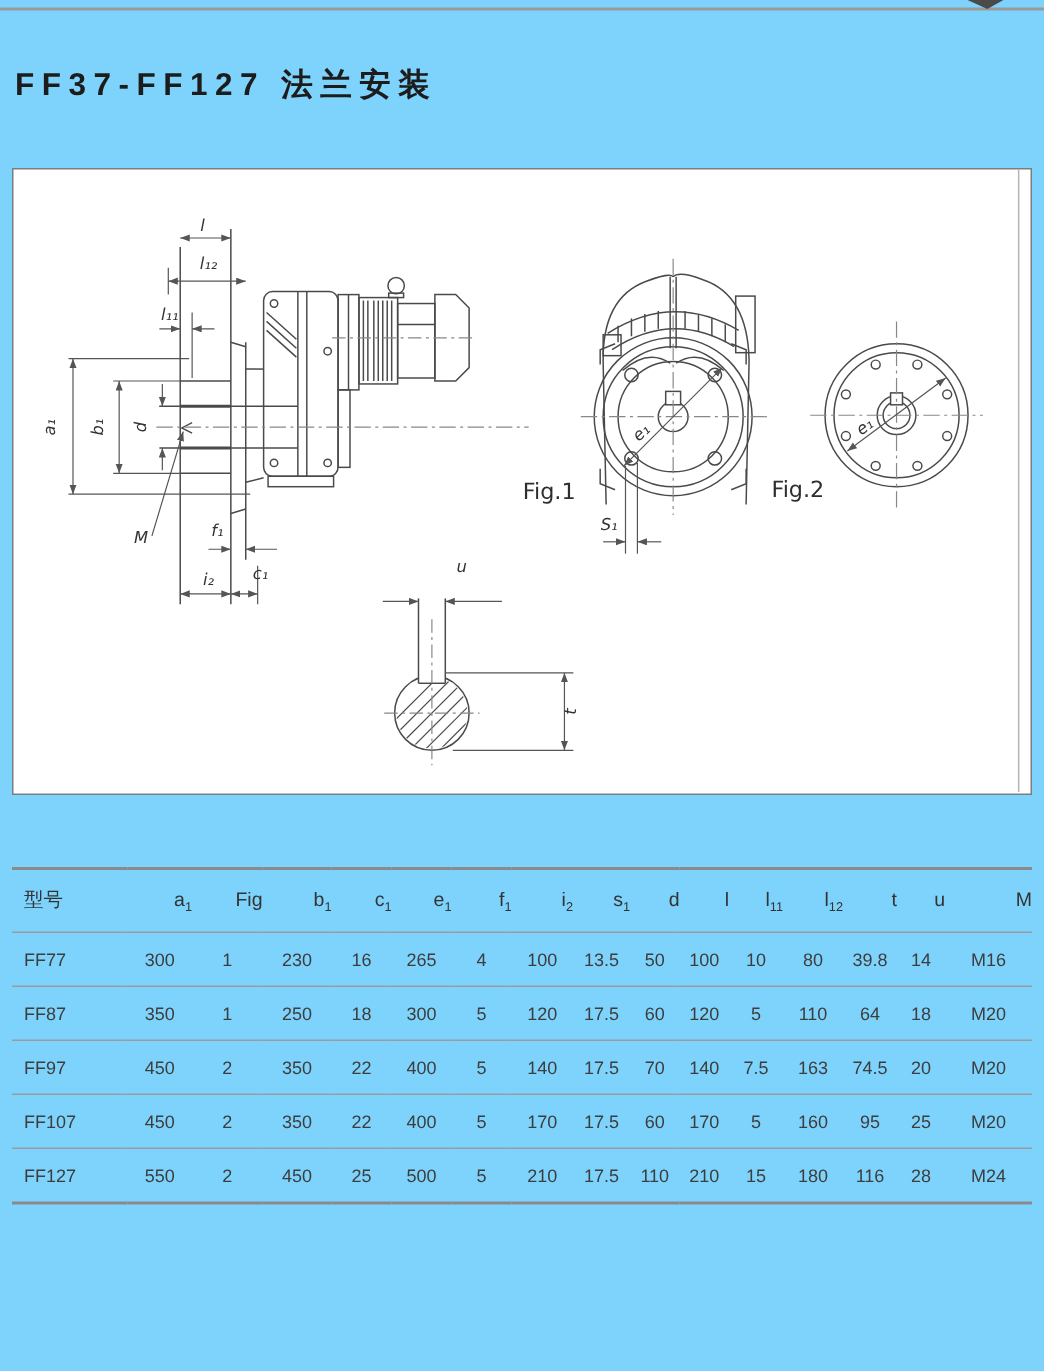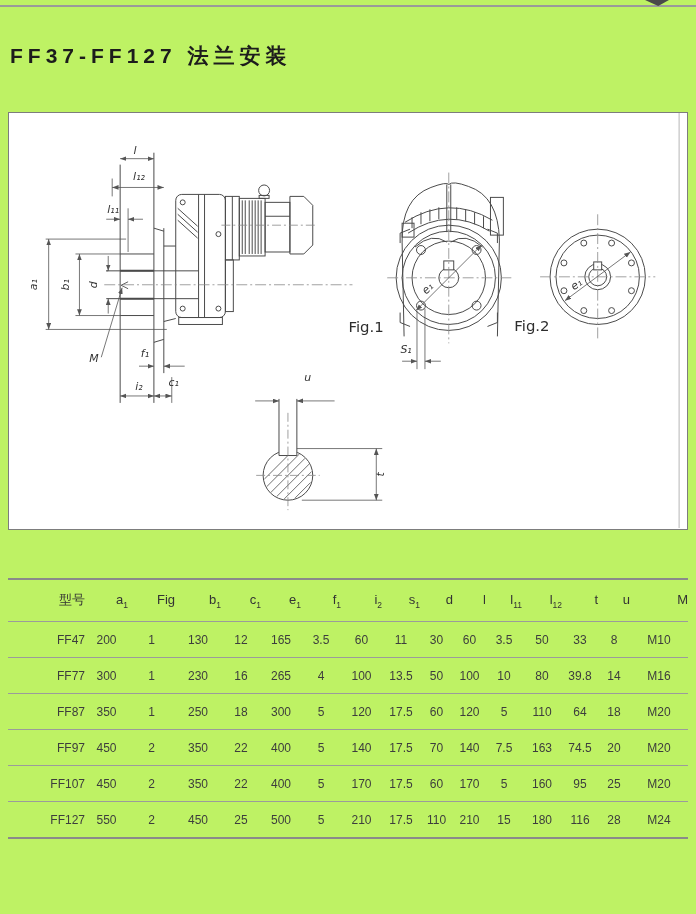--- a/index.html
+++ b/index.html
@@ -1,33 +1,33 @@
 <!DOCTYPE html>
 <html><head>
 <meta charset="utf-8">
 <style>
   html,body{margin:0;padding:0;background:#fff;}
-  #page{position:relative;width:696px;height:914px;background:#bef264;overflow:hidden;
+  #page{position:relative;width:696px;height:914px;background:#7dd3fc;overflow:hidden;
         font-family:"Liberation Sans",sans-serif;color:#333;}
   #top-rule{position:absolute;left:0;top:5px;width:696px;height:2px;background:#9a9a9a;}
   #top-notch{position:absolute;left:645px;top:0;width:24px;height:6px;background:#4a4a4a;
         clip-path:polygon(0 0,100% 0,55% 100%);}
   #title{position:absolute;left:10px;top:42px;font-size:21px;font-weight:bold;
         letter-spacing:5px;color:#1c1c1c;white-space:nowrap;}
   #diagram-box{position:absolute;left:8px;top:112px;width:680px;height:418px;
         border:1.5px solid #7d7d7d;box-sizing:border-box;background:#fff;}
   #diagram-box svg{display:block;}
   .dimtxt{font-family:"DejaVu Sans",sans-serif;font-style:italic;font-size:11px;fill:#333;}
   .figtxt{font-family:"DejaVu Sans",sans-serif;font-size:15px;fill:#2e2e2e;}
   #spec-table{position:absolute;left:8px;top:578px;width:680px;border-collapse:collapse;
         table-layout:fixed;font-size:12px;color:#3d3d3d;}
   #spec-table thead tr{border-top:2px solid #8a8a8a;border-bottom:1px solid #9b9b9b;}
   #spec-table thead th{font-weight:normal;font-size:13px;height:41px;text-align:right;
         color:#333;padding:0;}
-  #spec-table th:first-child, #spec-table td:first-child{text-align:right;padding-left:8px;}
+  #spec-table th:first-child, #spec-table td:first-child{text-align:left;padding-left:8px;}
   #spec-table tbody tr{border-bottom:1px solid #9b9b9b;}
   #spec-table tbody tr:last-child{border-bottom:2px solid #8a8a8a;}
   #spec-table td{height:35px;text-align:center;padding:0;}
   sub{font-size:8.5px;}
 </style>
 </head>
 <body>
 
 <div id="page">
   <div id="top-rule"></div>
@@ -263,38 +263,20 @@
         <th><span>l</span><sub></sub></th>
         <th><span>l</span><sub>11</sub></th>
         <th><span>l</span><sub>12</sub></th>
         <th><span>t</span><sub></sub></th>
         <th><span>u</span><sub></sub></th>
         <th><span>M</span><sub></sub></th>
       </tr>
     </thead>
     <tbody>
         <tr>
-          <td>FF47</td>
-          <td>200</td>
-          <td>1</td>
-          <td>130</td>
-          <td>12</td>
-          <td>165</td>
-          <td>3.5</td>
-          <td>60</td>
-          <td>11</td>
-          <td>30</td>
-          <td>60</td>
-          <td>3.5</td>
-          <td>50</td>
-          <td>33</td>
-          <td>8</td>
-          <td>M10</td>
-        </tr>
-        <tr>
           <td>FF77</td>
           <td>300</td>
           <td>1</td>
           <td>230</td>
           <td>16</td>
           <td>265</td>
           <td>4</td>
           <td>100</td>
           <td>13.5</td>
           <td>50</td>

